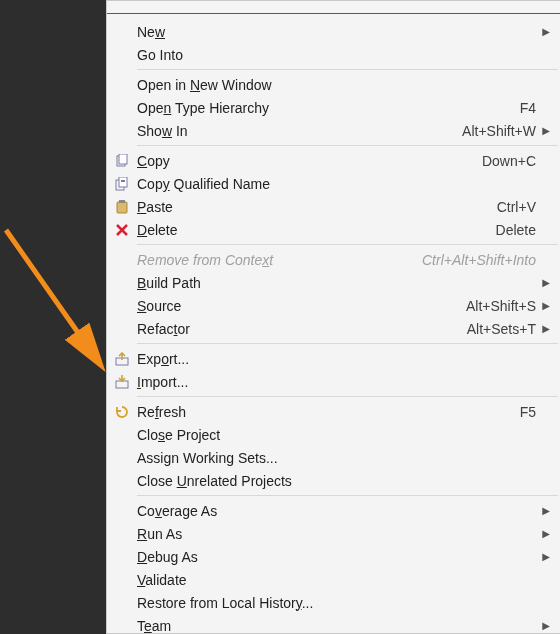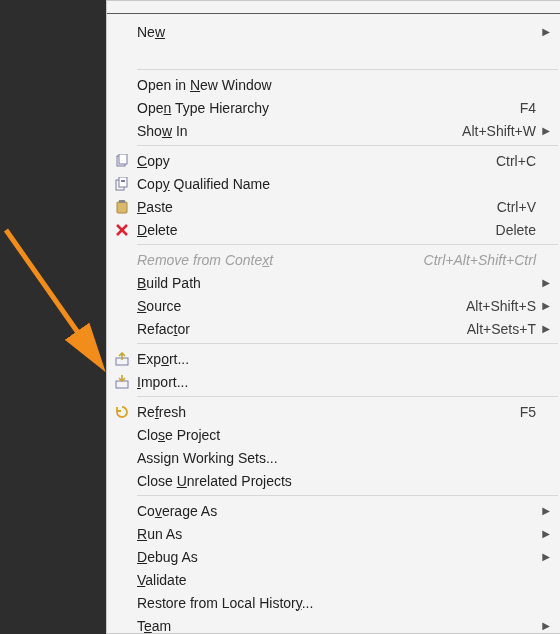--- a/index.html
+++ b/index.html
@@ -36,20 +36,21 @@
 
 <div class="menu" id="menu">
   <div class="toolbar-strip"></div>
 <div class="item">
       <span class="icon"></span>
       <span class="label">Ne<u>w</u></span>
       <span class="submenu">▶</span>
     </div>
     <div class="item">
       <span class="icon"></span>
+      <span class="label">Go Into</span>
       <span class="submenu"></span>
     </div>
     <div class="sep"></div>
     <div class="item">
       <span class="icon"></span>
       <span class="label">Open in <u>N</u>ew Window</span>
       <span class="submenu"></span>
     </div>
     <div class="item">
       <span class="icon"></span>
@@ -65,21 +66,21 @@
     </div>
     <div class="sep"></div>
     <div class="item">
       <span class="icon">
         <svg width="14" height="14">
           <rect x="2" y="2" width="8" height="10" fill="none" stroke="#7a7aa8"></rect>
           <rect x="4" y="0" width="8" height="10" fill="#fff" stroke="#7a7aa8"></rect>
         </svg>
       </span>
       <span class="label"><u>C</u>opy</span>
-      <span class="shortcut">Ctrl+C</span>
+      <span class="shortcut">Down+C</span>
       <span class="submenu"></span>
     </div>
     <div class="item">
       <span class="icon">
         <svg width="14" height="14">
           <rect x="1" y="3" width="8" height="10" fill="none" stroke="#7a7aa8"></rect>
           <rect x="4" y="0" width="8" height="10" fill="#fff" stroke="#7a7aa8"></rect>
           <rect x="6" y="3" width="4" height="2" fill="#7a7aa8"></rect>
         </svg>
       </span>
@@ -105,21 +106,21 @@
         </svg>
       </span>
       <span class="label"><u>D</u>elete</span>
       <span class="shortcut">Delete</span>
       <span class="submenu"></span>
     </div>
     <div class="sep"></div>
     <div class="item disabled">
       <span class="icon"></span>
       <span class="label">Remove from Conte<u>x</u>t</span>
-      <span class="shortcut">Ctrl+Alt+Shift+Ctrl</span>
+      <span class="shortcut">Ctrl+Alt+Shift+Into</span>
       <span class="submenu"></span>
     </div>
     <div class="item">
       <span class="icon"></span>
       <span class="label"><u>B</u>uild Path</span>
       <span class="submenu">▶</span>
     </div>
     <div class="item">
       <span class="icon"></span>
       <span class="label"><u>S</u>ource</span>

